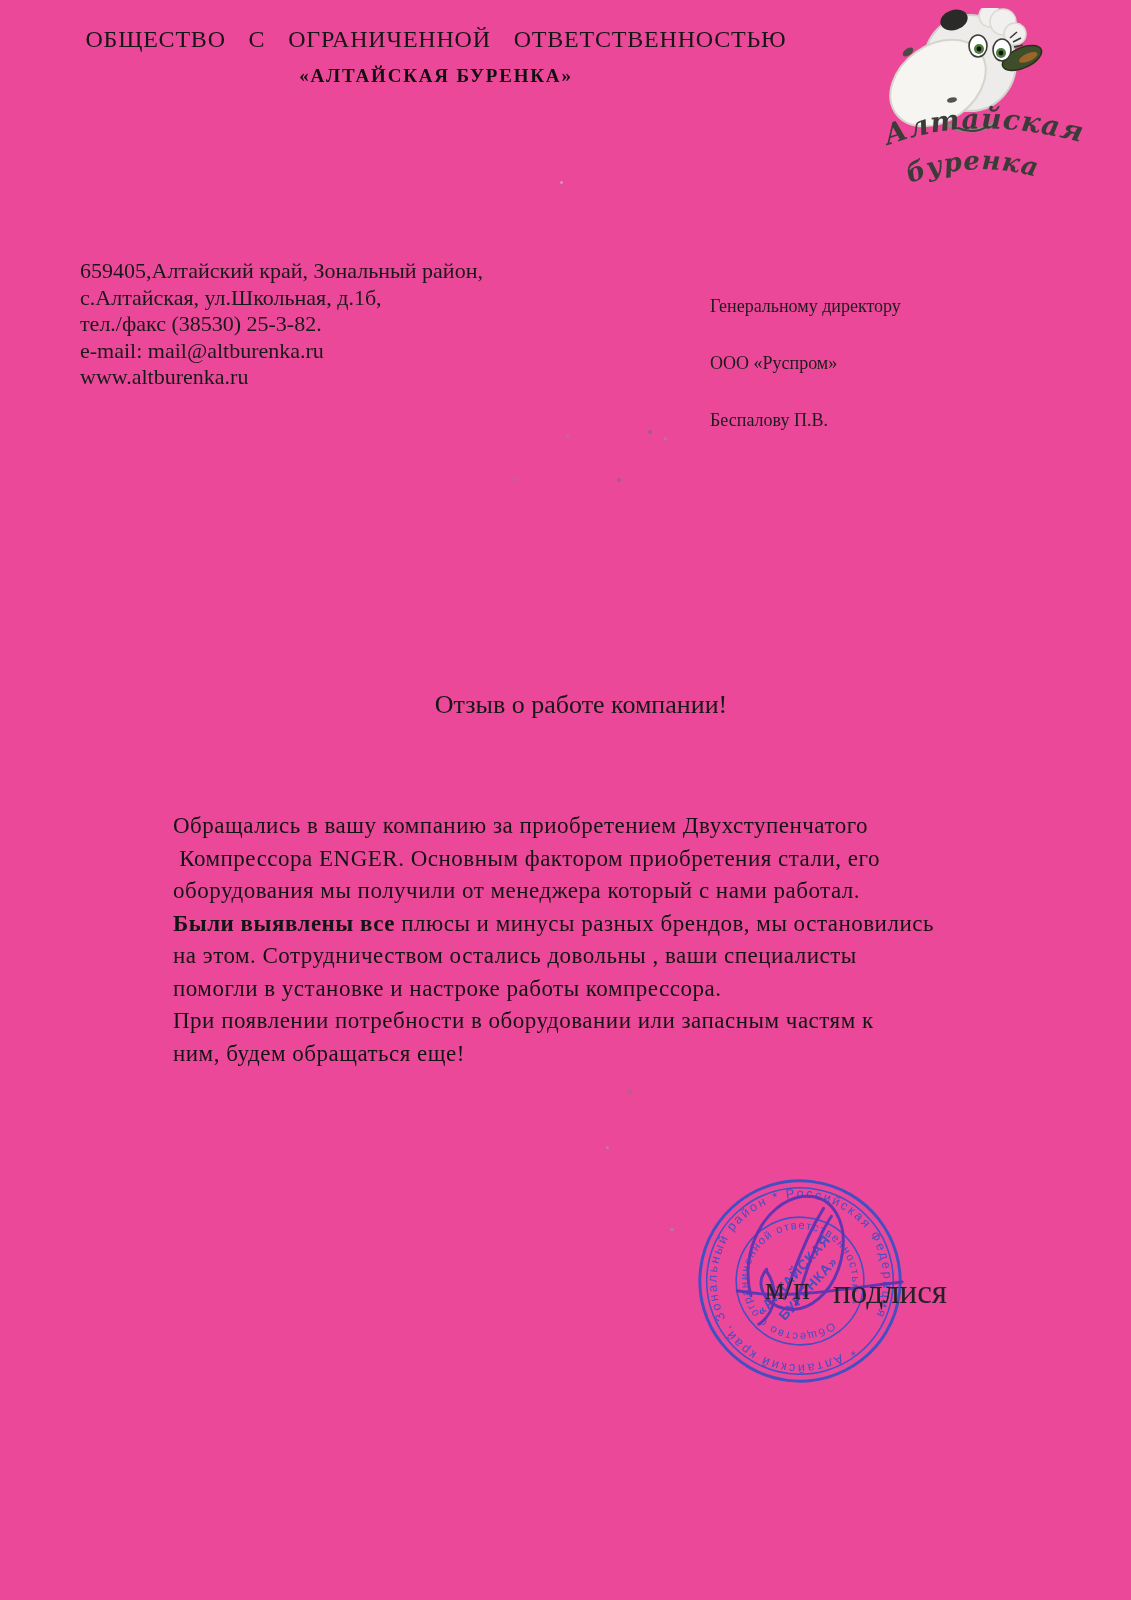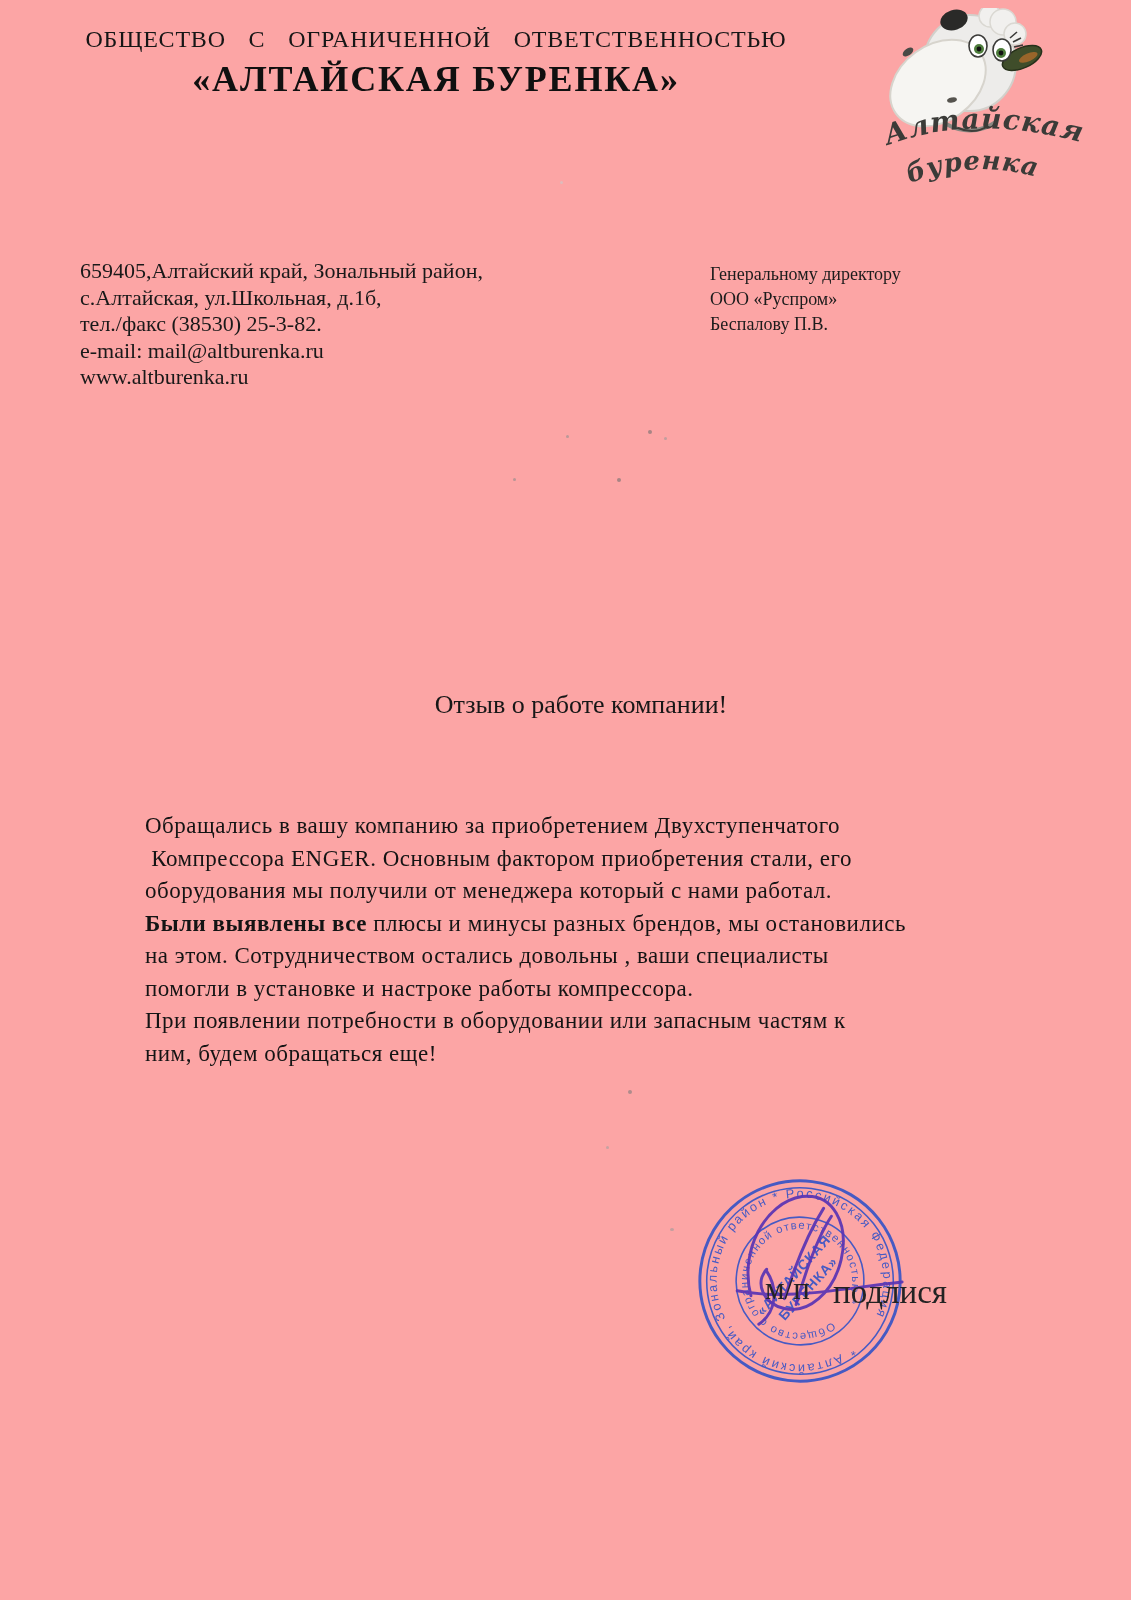--- a/index.html
+++ b/index.html
@@ -1,57 +1,57 @@
 <!DOCTYPE html>
 <html lang="ru"><head>
 <meta charset="utf-8">
 <style>
   html, body { margin: 0; padding: 0; background: #ffffff; }
   .page {
     position: relative;
     width: 1131px;
     height: 1600px;
-    background: #fca5a5;
+    background: #ec4899;
     font-family: "Liberation Serif", serif;
     color: #1a1a1a;
     overflow: hidden;
   }
 
   
   .header { position: absolute; left: 78px; top: 26px; width: 716px; text-align: center; }
   .header-line1 {
     font-size: 24px; color: #161616; white-space: nowrap;
     word-spacing: 16px; letter-spacing: 0.8px;
   }
   .header-line2 {
-    margin-top: 5px; font-size: 36px; font-weight: bold;
+    margin-top: 12px; font-size: 19px; font-weight: bold;
     letter-spacing: 1.8px; color: #101010;
   }
 
   
   .logo { position: absolute; left: 850px; top: 8px; width: 245px; height: 195px; }
 
   
   .sender { position: absolute; left: 80px; top: 258px; font-size: 22px; line-height: 26.5px; color: #191919; }
   .sender .line { white-space: pre; }
   .recipient { position: absolute; left: 710px; top: 262px; font-size: 18px; line-height: 25px; color: #1c1c1c; }
-  .recipient .line { white-space: pre; }
+  .recipient .line { white-space: pre; margin-top: 32px; }
 
   
   .title {
     position: absolute; left: 0; top: 690px; width: 1162px;
     text-align: center; font-size: 26px; color: #171717;
   }
 
   
   .body-text {
     position: absolute; left: 145px; top: 810px;
     font-size: 23px; line-height: 32.5px; letter-spacing: 0.5px; color: #141414;
   }
-  .body-line { white-space: pre; }
+  .body-line { white-space: pre; margin-left: 28px; }
   .bold-frag { font-weight: bold; }
 
   
   .stamp-svg { position: absolute; left: 692px; top: 1170px; width: 216px; height: 222px; }
   .ring-text-outer { font-family: "Liberation Sans", sans-serif; font-size: 13px; letter-spacing: 2.2px; }
   .ring-text-inner { font-family: "Liberation Sans", sans-serif; font-size: 11.5px; letter-spacing: 1.4px; }
   .center-l1, .center-l2 { font-family: "Liberation Sans", sans-serif; font-weight: bold; font-size: 14px; letter-spacing: 1px; }
 
   .mp-label { position: absolute; left: 765px; top: 1271px; font-size: 31px; color: #232323; }
   .sig-word { position: absolute; left: 833px; top: 1274px; font-size: 33px; color: #232323; }

